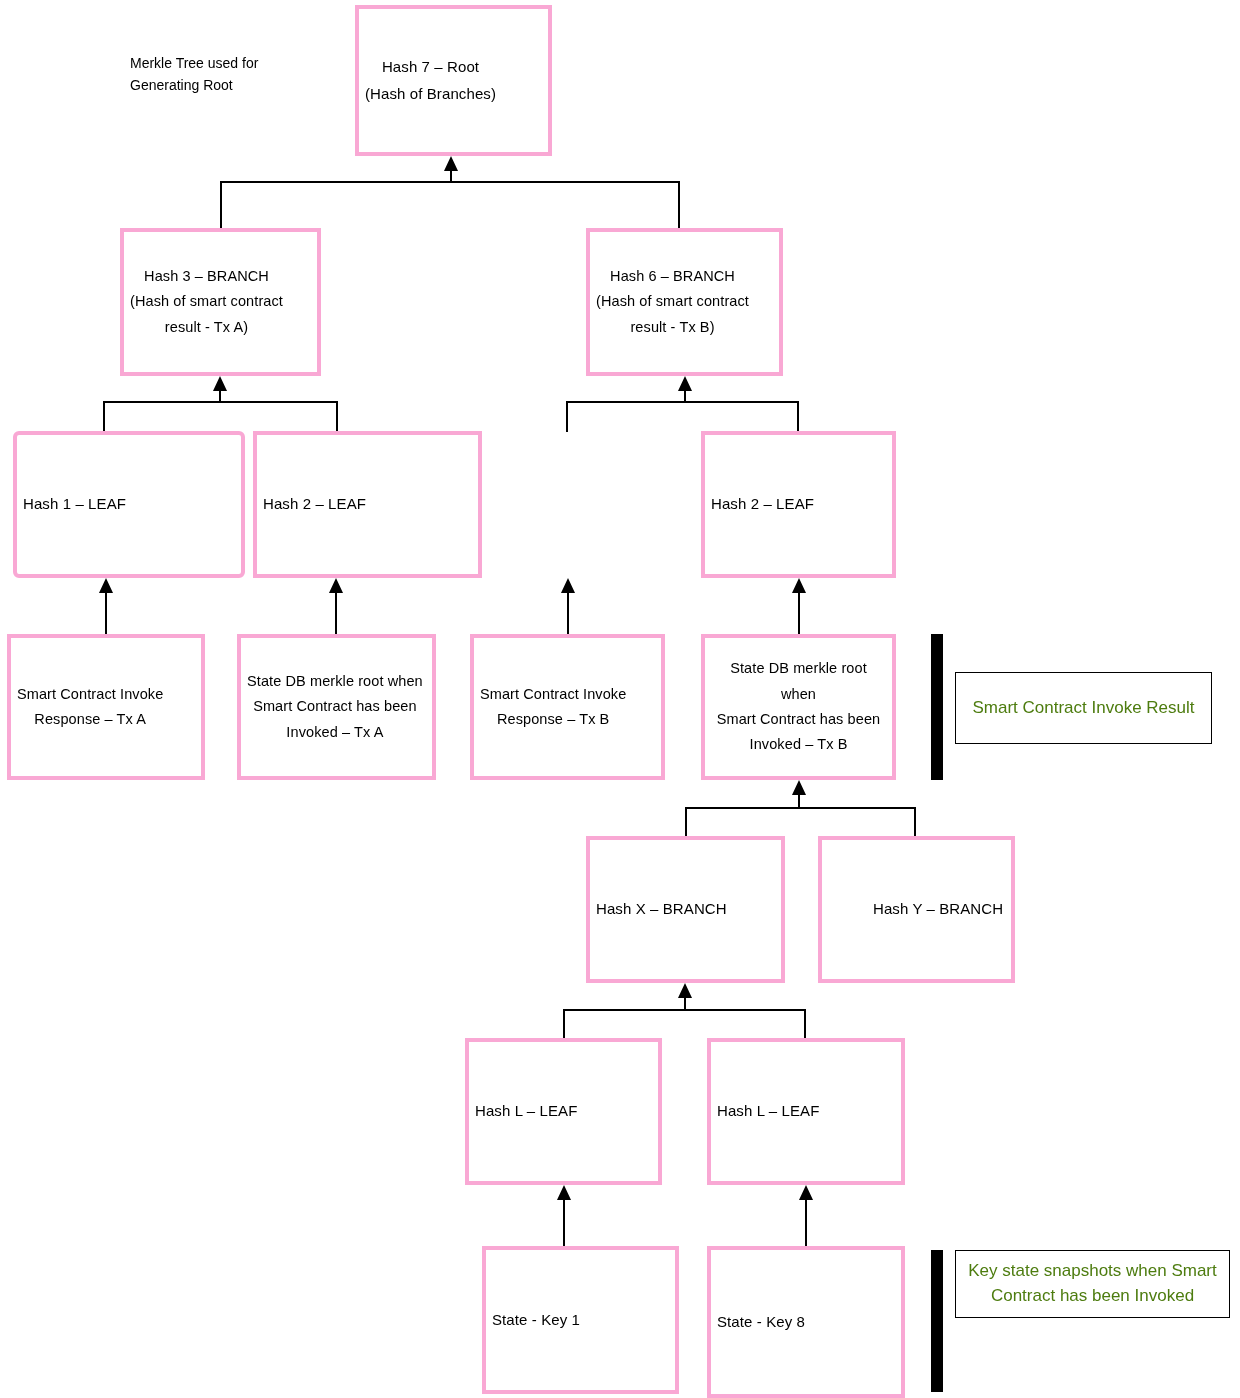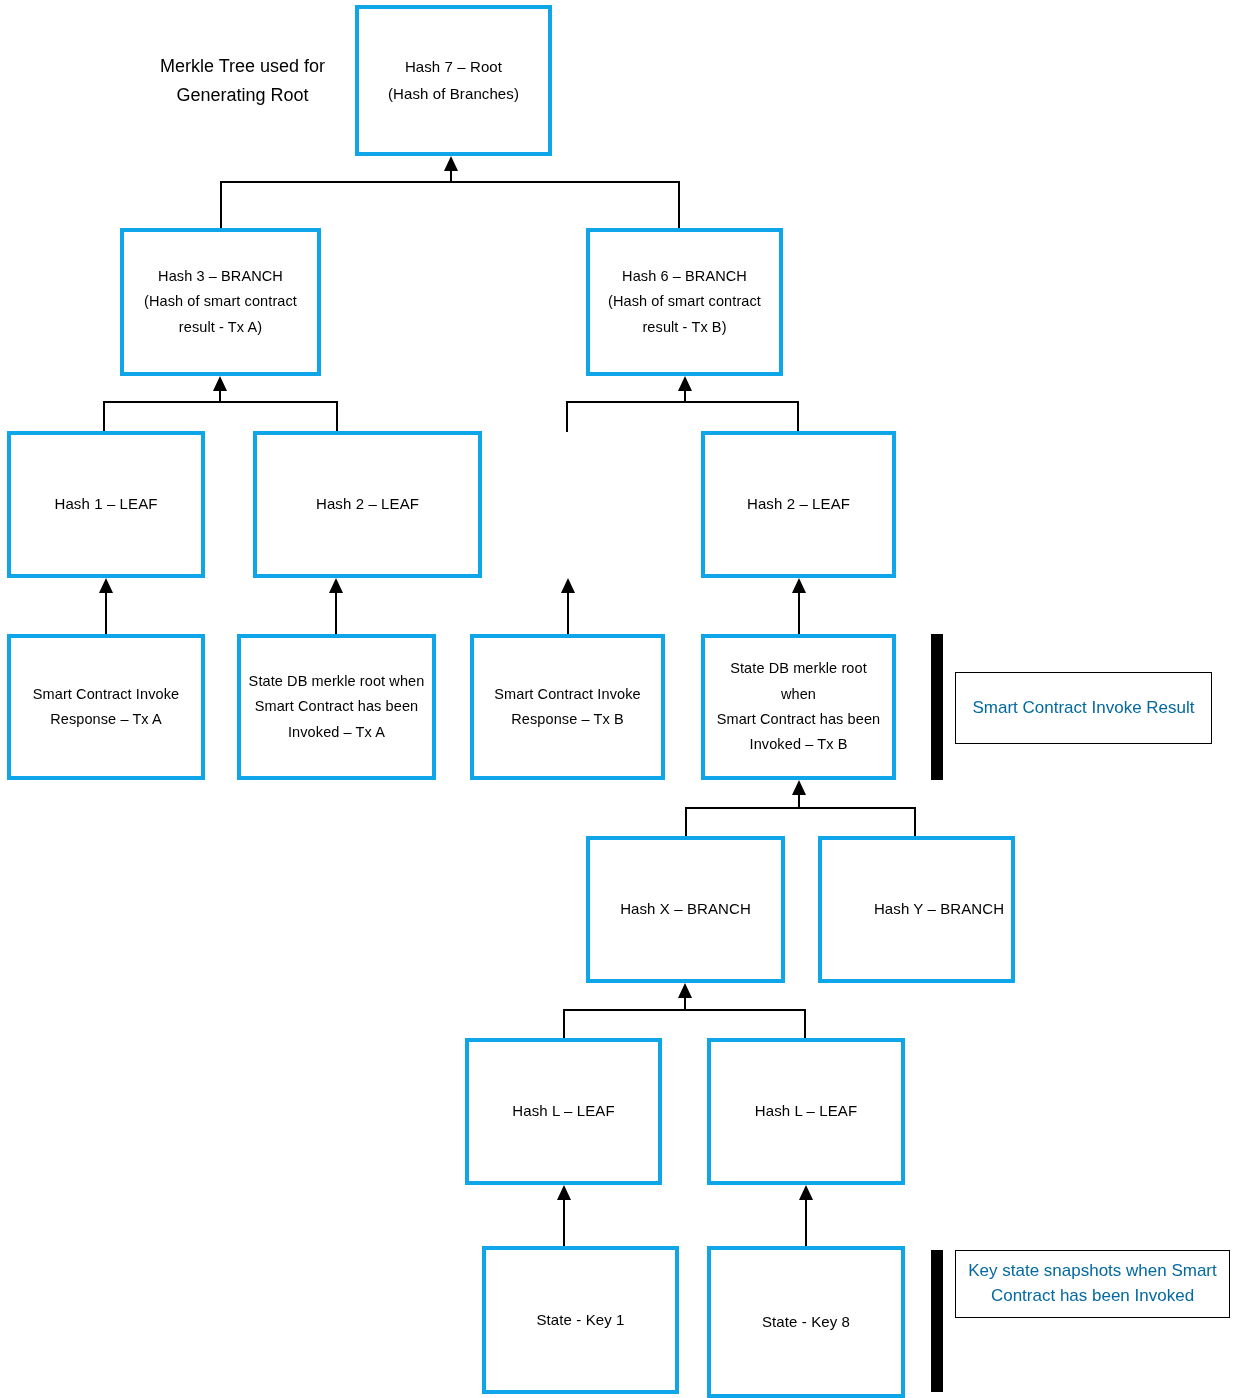--- a/index.html
+++ b/index.html
@@ -12,43 +12,42 @@
     width: 1240px;
     height: 1398px;
     background: #ffffff;
     font-family: "Liberation Sans", sans-serif;
     overflow: hidden;
   }
   
   .node {
     position: absolute;
     box-sizing: border-box;
-    border: 4px solid #0ea5e9;
+    border: 4px solid #f9a8d4;
     background: #ffffff;
     display: flex;
     align-items: center;
-    justify-content: center;
+    justify-content: flex-start;
     text-align: center;
     z-index: 5;
   }
   .node .txt {
     font-size: 15px;
     line-height: 1.75;
     color: #000000;
     letter-spacing: 0.1px;
     padding: 0 6px;
     white-space: pre-line;
   }
   .node.wide .txt { font-size: 14.5px; }
 
   
   .caption {
     position: absolute;
-    text-align: center;
-    font-size: 18px;
+    font-size: 14px;
     line-height: 1.6;
     color: #000000;
     white-space: pre-line;
     z-index: 5;
   }
 
   
   .legend-bar {
     position: absolute;
     background: #000000;
@@ -61,21 +60,21 @@
     background: #ffffff;
     display: flex;
     align-items: center;
     justify-content: center;
     text-align: center;
     z-index: 5;
   }
   .legend-box .txt {
     font-size: 17px;
     line-height: 1.45;
-    color: #0369a1;
+    color: #4d7c0f;
     white-space: pre-line;
     padding: 0 6px;
   }
 
   
   .hline {
     position: absolute;
     background: #000000;
     height: 2px;
     z-index: 2;
@@ -153,21 +152,21 @@
   <div class="vline" style="left:336px; top:401px; height:31px;"></div>
 
   <div class="arrow" style="left:678px; top:376px; width:14px; height:27px;">
     <div class="head"></div>
       <div class="shaft"></div>
   </div>
   <div class="hline" style="left:566px; top:401px; width:233px;"></div>
   <div class="vline" style="left:566px; top:401px; height:31px;"></div>
   <div class="vline" style="left:797px; top:401px; height:31px;"></div>
 
-  <div class="node" style="left:7px; top:431px; width:198px; height:147px;">
+  <div class="node" style="left:13px; top:431px; width:232px; height:147px;border-radius:6px;">
     <span class="txt">Hash 1  –  LEAF</span>
   </div>
   <div class="node" style="left:253px; top:431px; width:229px; height:147px;">
     <span class="txt">Hash 2  –  LEAF</span>
   </div>
   <div class="node" style="left:701px; top:431px; width:195px; height:147px;">
     <span class="txt">Hash 2  –  LEAF</span>
   </div>
 
   <div class="arrow" style="left:99px; top:578px; width:14px; height:57px;">

